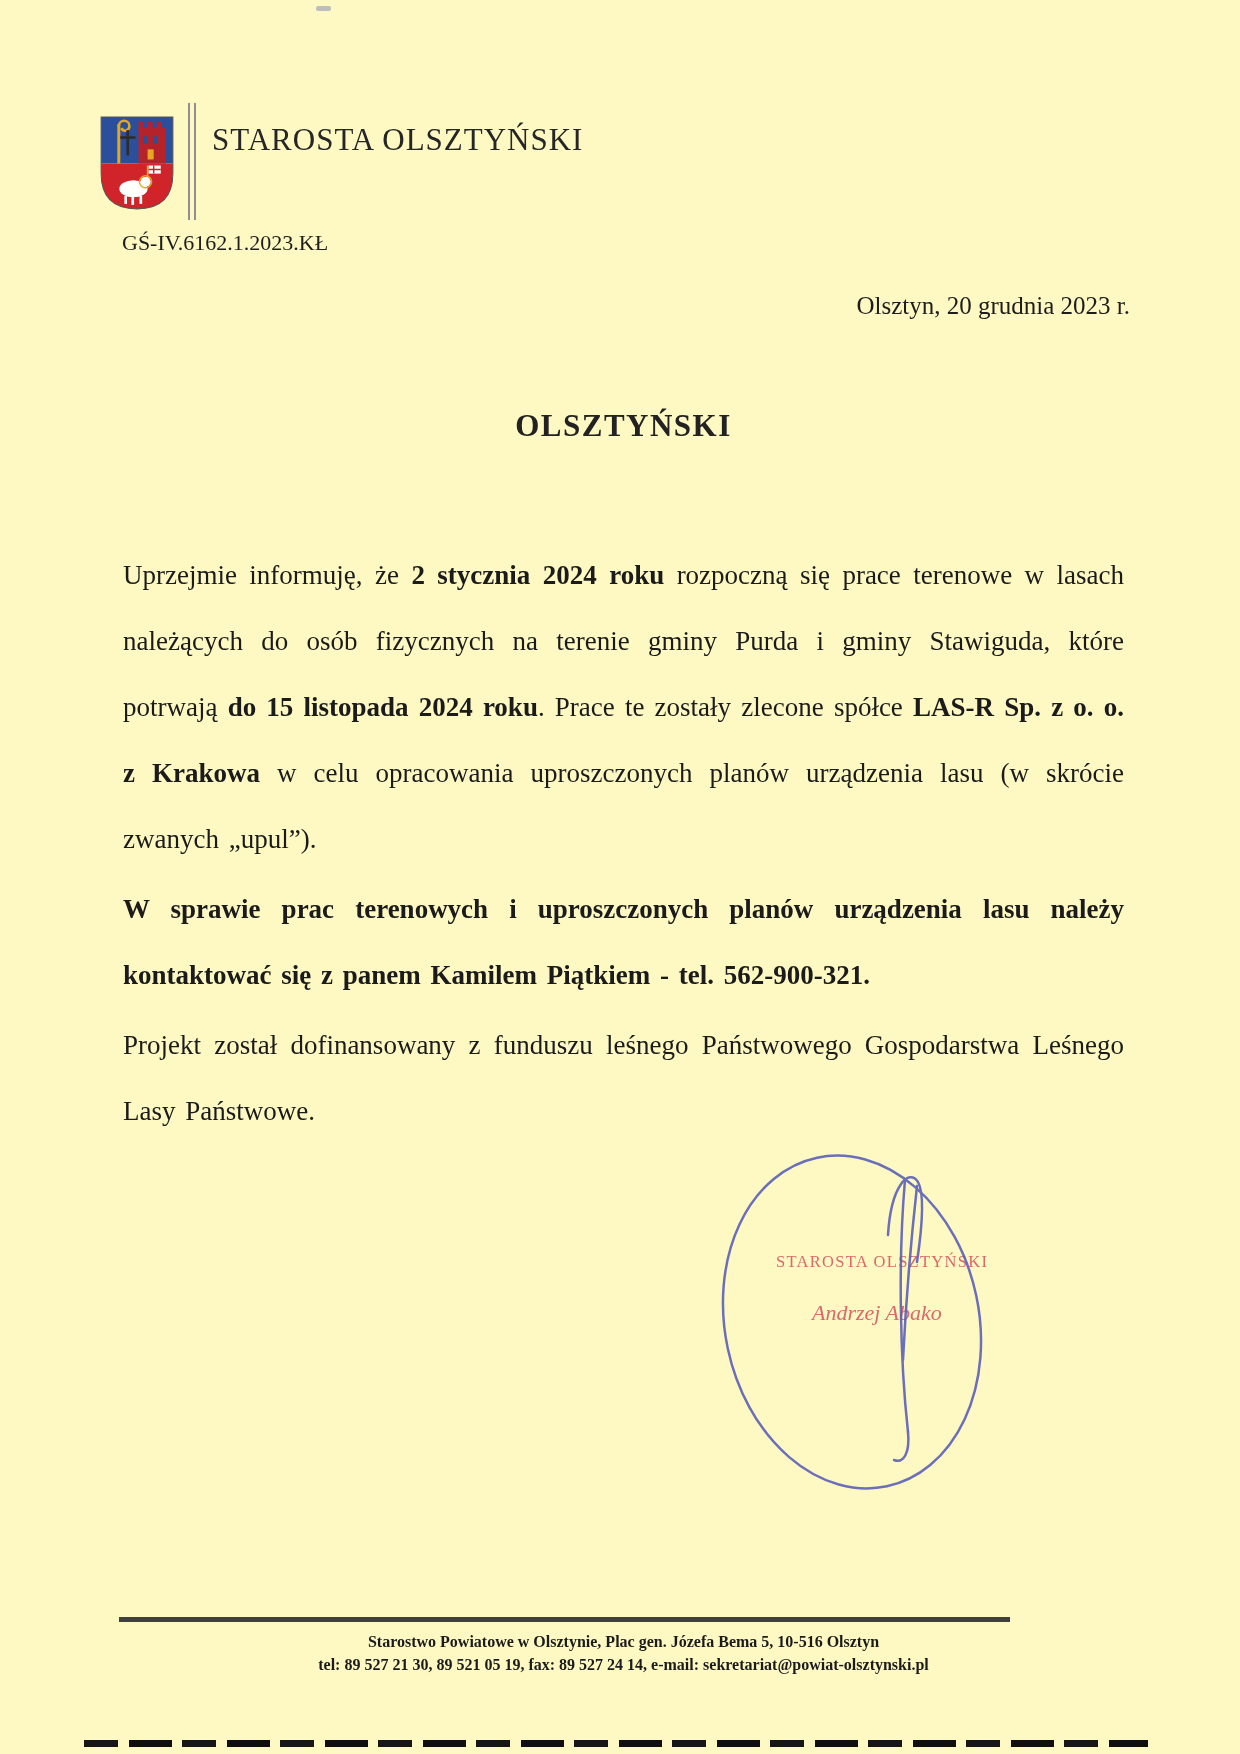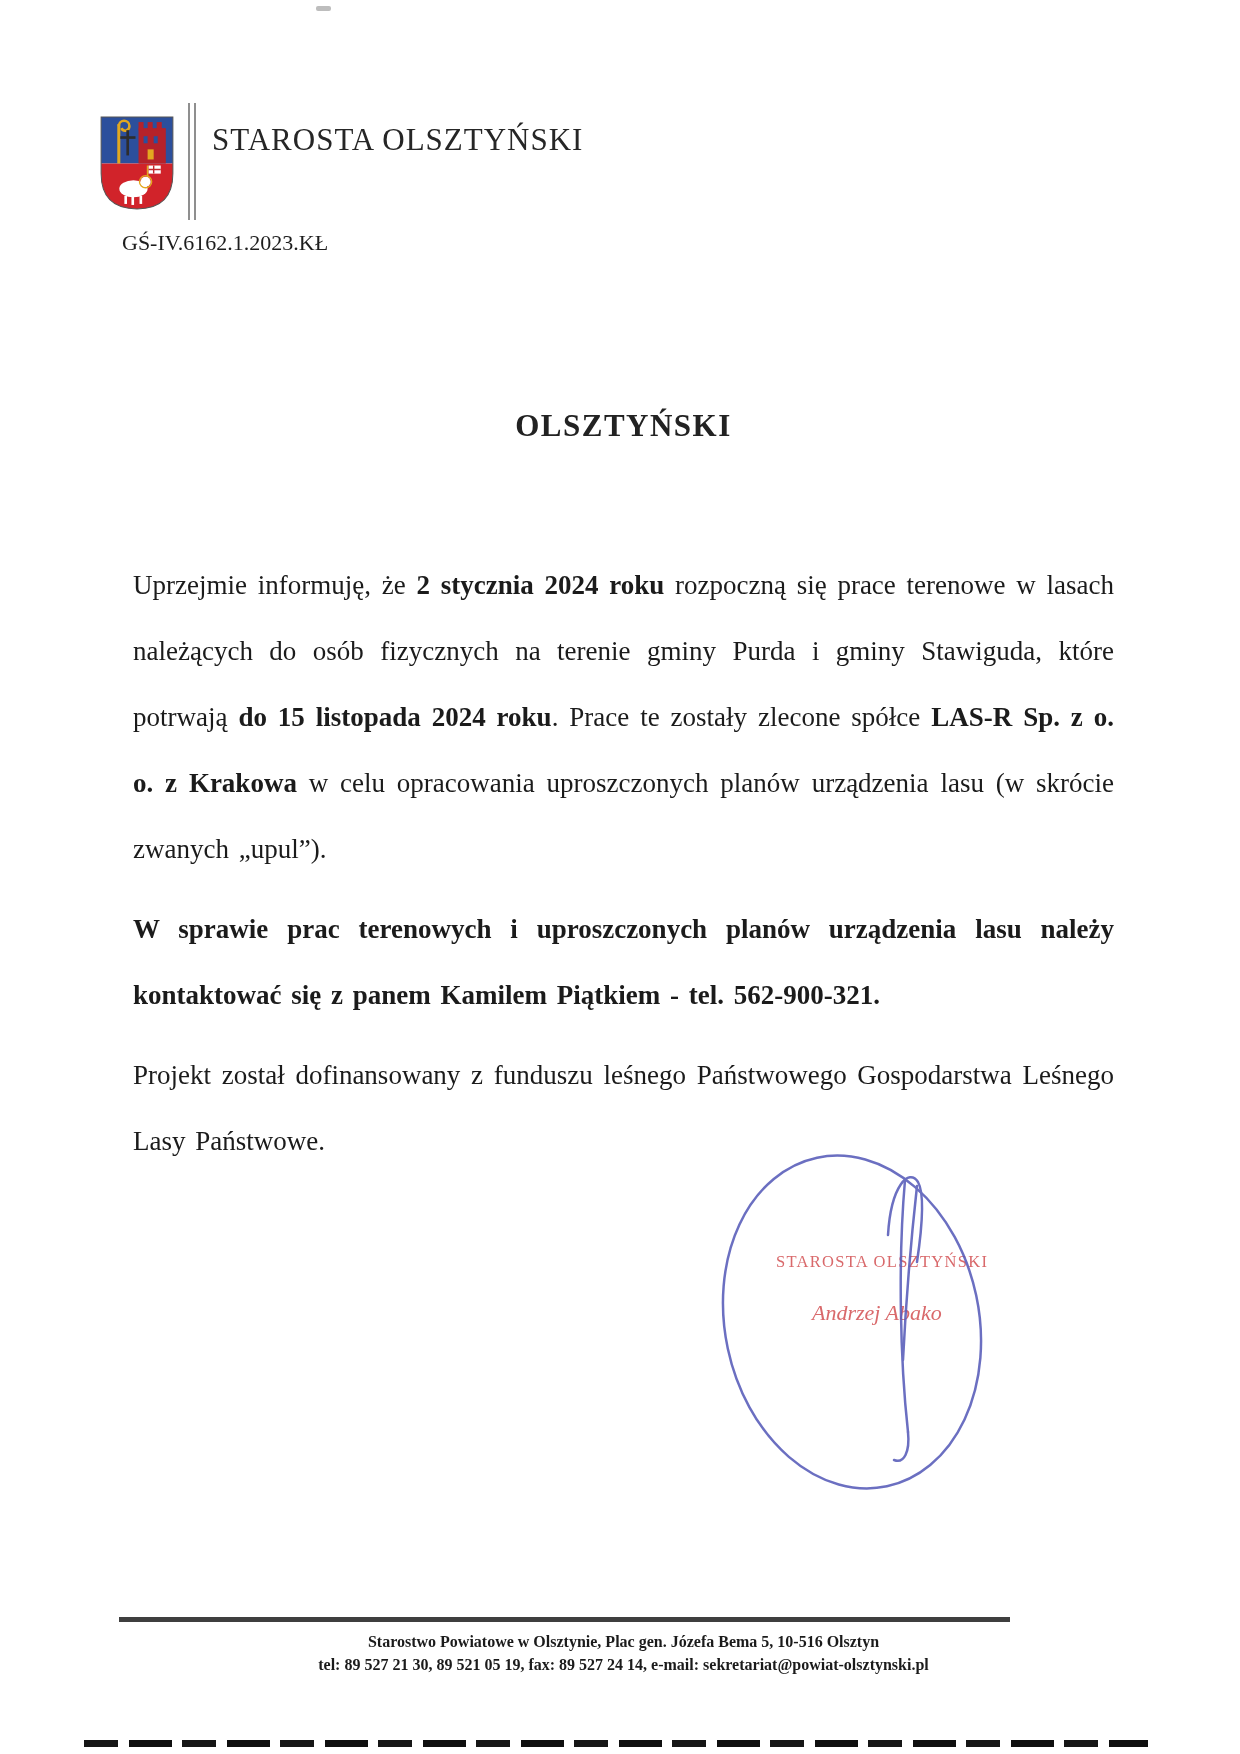--- a/index.html
+++ b/index.html
@@ -1,18 +1,18 @@
 <!DOCTYPE html>
 <html><head>
 <meta charset="utf-8">
 <style>
   html,body { margin:0; padding:0; background:#888; }
   .page {
     position:relative; width:1240px; height:1754px; margin:0 auto;
-    background:#ffffff; overflow:hidden;
+    background:#fef9c3; overflow:hidden;
     font-family:"Liberation Serif", serif; color:#1d1d1d;
   }
 
   
   .coat { position:absolute; left:100px; top:116px; width:74px; height:94px; }
   .lh-divider {
     position:absolute; left:188px; top:103px; height:117px; width:4px;
     border-left:2px solid #8f8f8f; border-right:2px solid #8f8f8f;
   }
   .org-name {
@@ -27,21 +27,21 @@
   .doc-title {
     position:absolute; left:119px; top:408px; width:1009px; text-align:center;
     font-size:31px; font-weight:bold; letter-spacing:1.5px; color:#222;
   }
 
   .body-text {
     position:absolute; left:119px; top:538px; width:1009px;
     font-size:27px; line-height:66px; text-align:justify;
     word-spacing:3px; color:#1b1b1b;
   }
-  .body-text p { margin:14px; }
+  .body-text p { margin:4px; }
   .b { font-weight:bold; }
   .bold-para { font-weight:bold; }
 
   
   .stamp-role {
     position:absolute; left:776px; top:1252px; font-size:16.5px;
     letter-spacing:1.3px; color:#d9696b; white-space:nowrap;
   }
   .stamp-name {
     position:absolute; left:812px; top:1300px; font-size:22px;
@@ -109,20 +109,21 @@
         <rect x="39" y="79" width="2.6" height="8" fill="#ffffff"></rect>
       </g>
     </g>
     <path d="M1,1 H72 V57 Q72,92 36.5,92 Q1,92 1,57 Z" fill="none" stroke="#555" stroke-width="1"></path>
   </svg>
 
   <div class="lh-divider"></div>
   <div class="org-name">STAROSTA OLSZTYŃSKI</div>
 
   <div class="ref-number">GŚ-IV.6162.1.2023.KŁ</div>
+  <div class="dateline">Olsztyn, 20 grudnia 2023 r.</div>
 
   <div class="doc-title">OLSZTYŃSKI</div>
 
   <div class="body-text">
     <p><span>Uprzejmie informuję, że </span><span class="b">2 stycznia 2024 roku</span><span> rozpoczną się prace terenowe w lasach należących do osób fizycznych na terenie gminy Purda i gminy Stawiguda, które potrwają </span><span class="b">do 15 listopada 2024 roku</span><span>. Prace te zostały zlecone spółce </span><span class="b">LAS-R Sp. z o. o. z Krakowa</span><span> w celu opracowania uproszczonych planów urządzenia lasu (w skrócie zwanych „upul”).</span></p>
     <p class="bold-para">W sprawie prac terenowych i uproszczonych planów urządzenia lasu należy kontaktować się z panem Kamilem Piątkiem - tel. 562-900-321.</p>
     <p>Projekt został dofinansowany z funduszu leśnego Państwowego Gospodarstwa Leśnego Lasy Państwowe.</p>
   </div>
 
   <div class="stamp-role">STAROSTA OLSZTYŃSKI</div>

